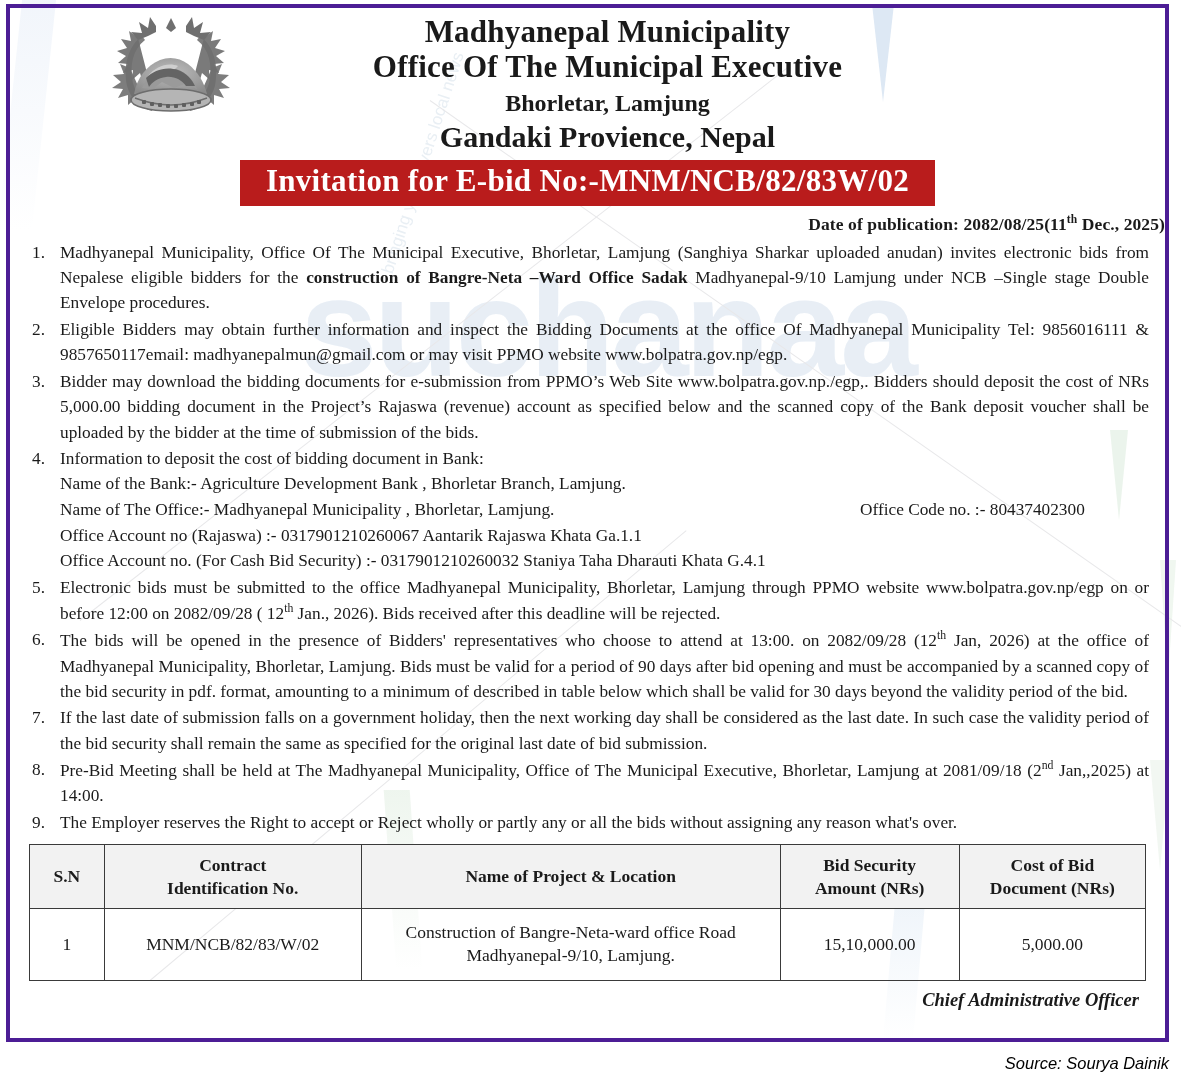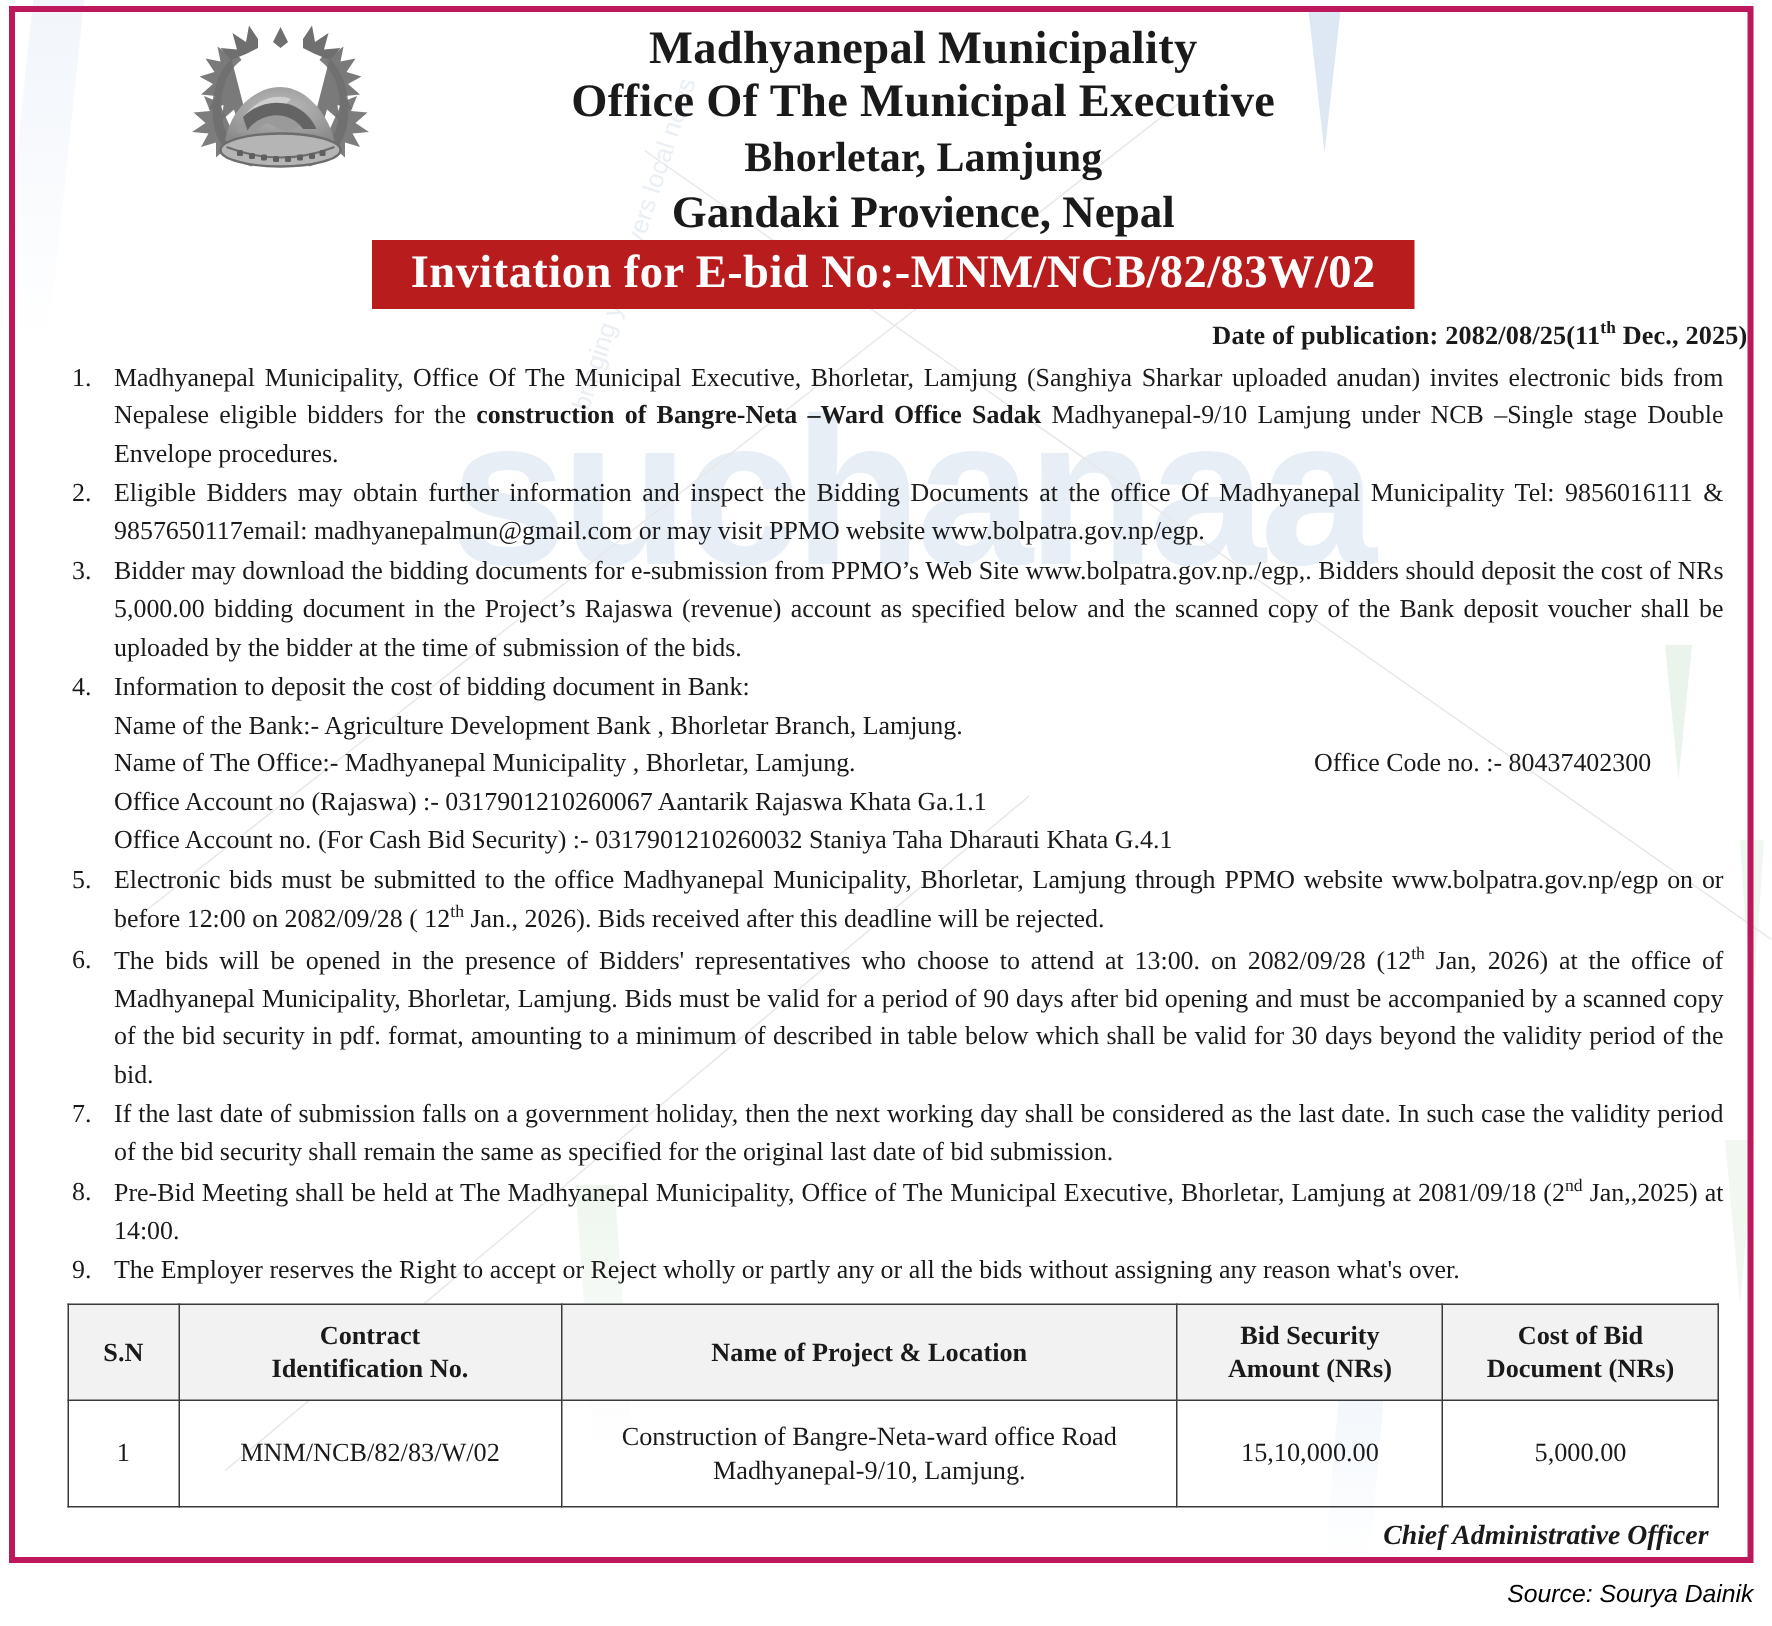--- a/index.html
+++ b/index.html
@@ -109,25 +109,24 @@
     user-select: none;
   }
 
   
   .doc {
     position: absolute;
     left: 6px;
     top: 4px;
     width: 1163px;
     height: 1038px;
-    border: 4px solid #be185d;
+    border: 4px solid #4c1d95;
     box-sizing: border-box;
     background: transparent;
     z-index: 1;
-    padding-left: 16px;
   }
 
   
   .header {
     position: relative;
     padding-top: 6px;
     height: 148px;
     box-sizing: border-box;
   }
   .emblem {
@@ -147,21 +146,21 @@
     line-height: 1.14;
     letter-spacing: .2px;
   }
   .h-line2 {
     font-size: 31px;
     font-weight: bold;
     line-height: 1.18;
     letter-spacing: .2px;
   }
   .h-line3 {
-    font-size: 28px;
+    font-size: 24px;
     font-weight: bold;
     line-height: 1.25;
     margin-top: 2px;
   }
   .h-line4 {
     font-size: 30px;
     font-weight: bold;
     line-height: 1.25;
   }
 

